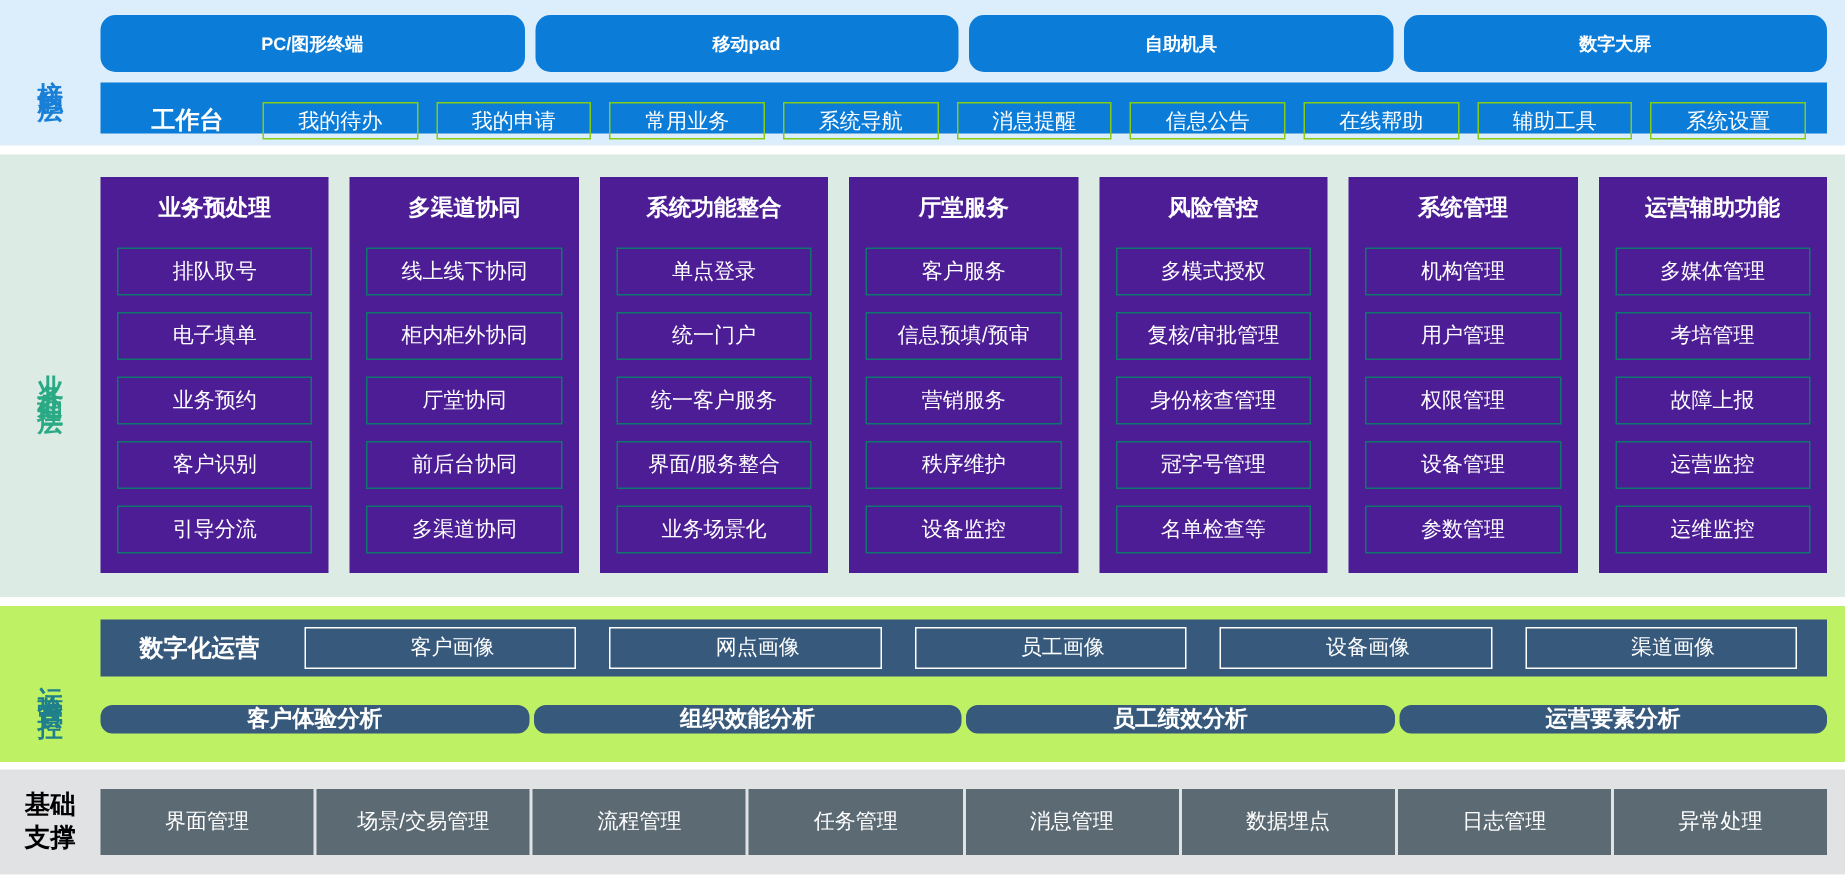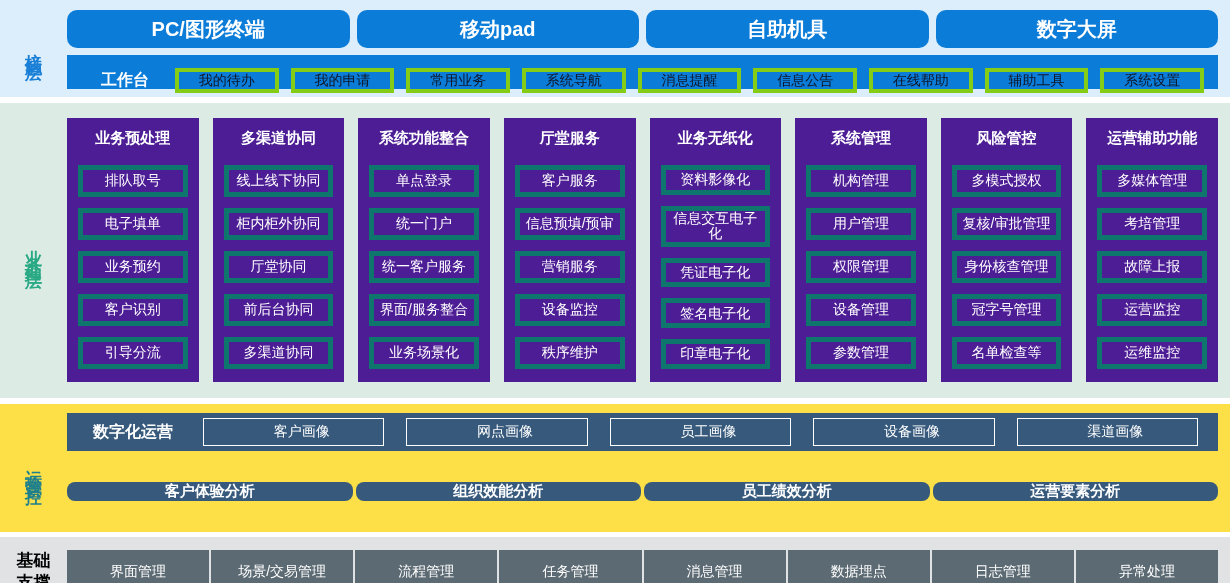--- a/index.html
+++ b/index.html
@@ -6,61 +6,61 @@
   html,body { background: #ffffff; }
   body {
     width: 1230px; height: 583px; overflow: hidden;
     font-family: "Liberation Sans", sans-serif;
   }
   .page { width: 1230px; height: 583px; display: flex; flex-direction: column; }
 
   .band { display: flex; flex: 0 0 auto; }
   .band-contact    { height: 97px;  background: #dceefb; margin-bottom: 6px; }
   .band-business   { height: 295px; background: #dcebe4; margin-bottom: 6px; }
-  .band-ops        { height: 128px; background: #fde047; margin-bottom: 5px; }
+  .band-ops        { height: 104px; background: #bef264; margin-bottom: 5px; }
   .band-foundation { height: 70px;  background: #e0e2e4; }
 
   .band-label {
     flex: 0 0 67px; display: flex; align-items: center; justify-content: center;
     font-weight: bold; font-size: 17px;
   }
   .vtext { writing-mode: vertical-lr; text-orientation: upright; letter-spacing: 6px; }
   .label-contact    { color: #1a7fd6; }
   .label-business   { color: #2aa985; }
   .label-ops        { color: #1f808c; }
   .label-foundation { color: #000000; width: 40px; flex: 0 0 67px; text-align: center; line-height: 1.3; }
   .label-foundation .wrapbox { width: 38px; word-break: break-all; }
 
   
   .contact-content { flex: 1; padding: 10px 12px 0 0; display: flex; flex-direction: column; }
   .terminal-row { display: flex; gap: 7px; height: 38px; }
   .terminal {
     flex: 1; background: #0b7cd8; border-radius: 10px; color: #fff;
-    font-weight: bold; font-size: 20px;
+    font-weight: bold; font-size: 12px;
     display: flex; align-items: center; justify-content: center;
   }
   .workbench {
     margin-top: 7px; height: 34px; background: #0b7cd8;
     display: flex; align-items: center; padding: 17px 14px 0 0; gap: 12px;
   }
   .wb-title { color: #fff; font-weight: bold; font-size: 16px; margin: 0 14px 0 34px; white-space: nowrap; }
   .wb-btn {
-    flex: 1; height: 25px; border: 4px solid #84cc16; color: #0f172a; font-size: 14px;
+    flex: 1; height: 25px; border: 1px solid #84cc16; color: #ffffff; font-size: 14px;
     display: flex; align-items: center; justify-content: center; white-space: nowrap;
   }
 
   
   .business-content { flex: 1; padding: 15px 12px 16px 0; display: flex; gap: 14px; }
   .biz-col { flex: 1; background: #4c1d95; padding: 5px 11px 13px; display: flex; flex-direction: column; }
   .biz-title {
     color: #fff; font-weight: bold; font-size: 15px; height: 31px; flex: 0 0 31px;
     display: flex; align-items: center; justify-content: center; white-space: nowrap;
   }
   .biz-item {
-    flex: 1; margin-top: 11px; border: 5px solid #0f766e; color: #fff; font-size: 14px;
+    flex: 1; margin-top: 11px; border: 1px solid #0f766e; color: #fff; font-size: 14px;
     display: flex; align-items: center; justify-content: center;
     text-align: center; line-height: 1.1; padding: 0 2px;
   }
 
   
   .ops-content { flex: 1; padding: 9px 12px 10px 0; display: flex; flex-direction: column; }
   .ops-bar {
     height: 38px; flex: 0 0 38px; background: #36597c;
     display: flex; align-items: center; padding-right: 20px; gap: 22px;
   }
@@ -141,49 +141,41 @@
         <div class="biz-item">统一客户服务</div>
         <div class="biz-item">界面/服务整合</div>
         <div class="biz-item">业务场景化</div>
       </div>
 
       <div class="biz-col">
         <div class="biz-title">厅堂服务</div>
         <div class="biz-item">客户服务</div>
         <div class="biz-item">信息预填/预审</div>
         <div class="biz-item">营销服务</div>
+        <div class="biz-item">秩序维护</div>
         <div class="biz-item">设备监控</div>
-        <div class="biz-item">秩序维护</div>
-      </div>
-
-      <div class="biz-col">
-        <div class="biz-title">业务无纸化</div>
-        <div class="biz-item">资料影像化</div>
-        <div class="biz-item">信息交互电子化</div>
-        <div class="biz-item">凭证电子化</div>
-        <div class="biz-item">签名电子化</div>
-        <div class="biz-item">印章电子化</div>
+      </div>
+
+
+      <div class="biz-col">
+        <div class="biz-title">风险管控</div>
+        <div class="biz-item">多模式授权</div>
+        <div class="biz-item">复核/审批管理</div>
+        <div class="biz-item">身份核查管理</div>
+        <div class="biz-item">冠字号管理</div>
+        <div class="biz-item">名单检查等</div>
       </div>
 
       <div class="biz-col">
         <div class="biz-title">系统管理</div>
         <div class="biz-item">机构管理</div>
         <div class="biz-item">用户管理</div>
         <div class="biz-item">权限管理</div>
         <div class="biz-item">设备管理</div>
         <div class="biz-item">参数管理</div>
-      </div>
-
-      <div class="biz-col">
-        <div class="biz-title">风险管控</div>
-        <div class="biz-item">多模式授权</div>
-        <div class="biz-item">复核/审批管理</div>
-        <div class="biz-item">身份核查管理</div>
-        <div class="biz-item">冠字号管理</div>
-        <div class="biz-item">名单检查等</div>
       </div>
 
       <div class="biz-col">
         <div class="biz-title">运营辅助功能</div>
         <div class="biz-item">多媒体管理</div>
         <div class="biz-item">考培管理</div>
         <div class="biz-item">故障上报</div>
         <div class="biz-item">运营监控</div>
         <div class="biz-item">运维监控</div>
       </div>

